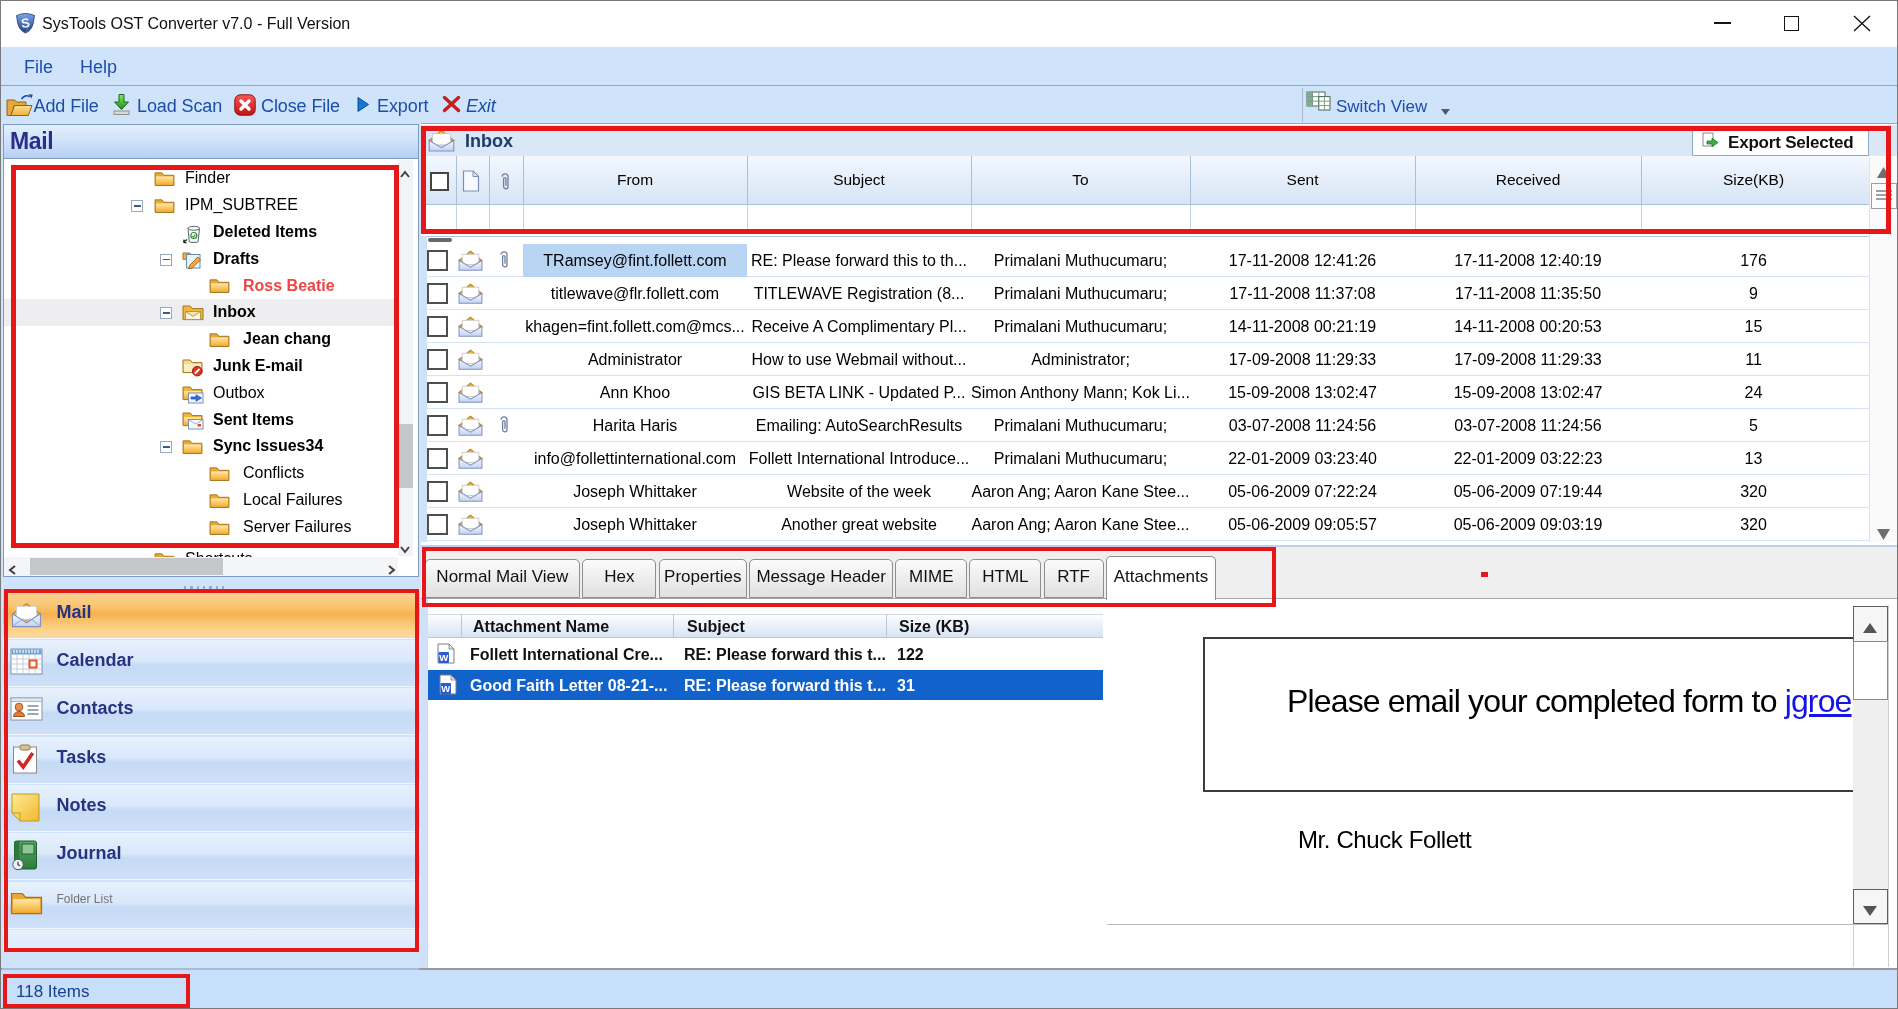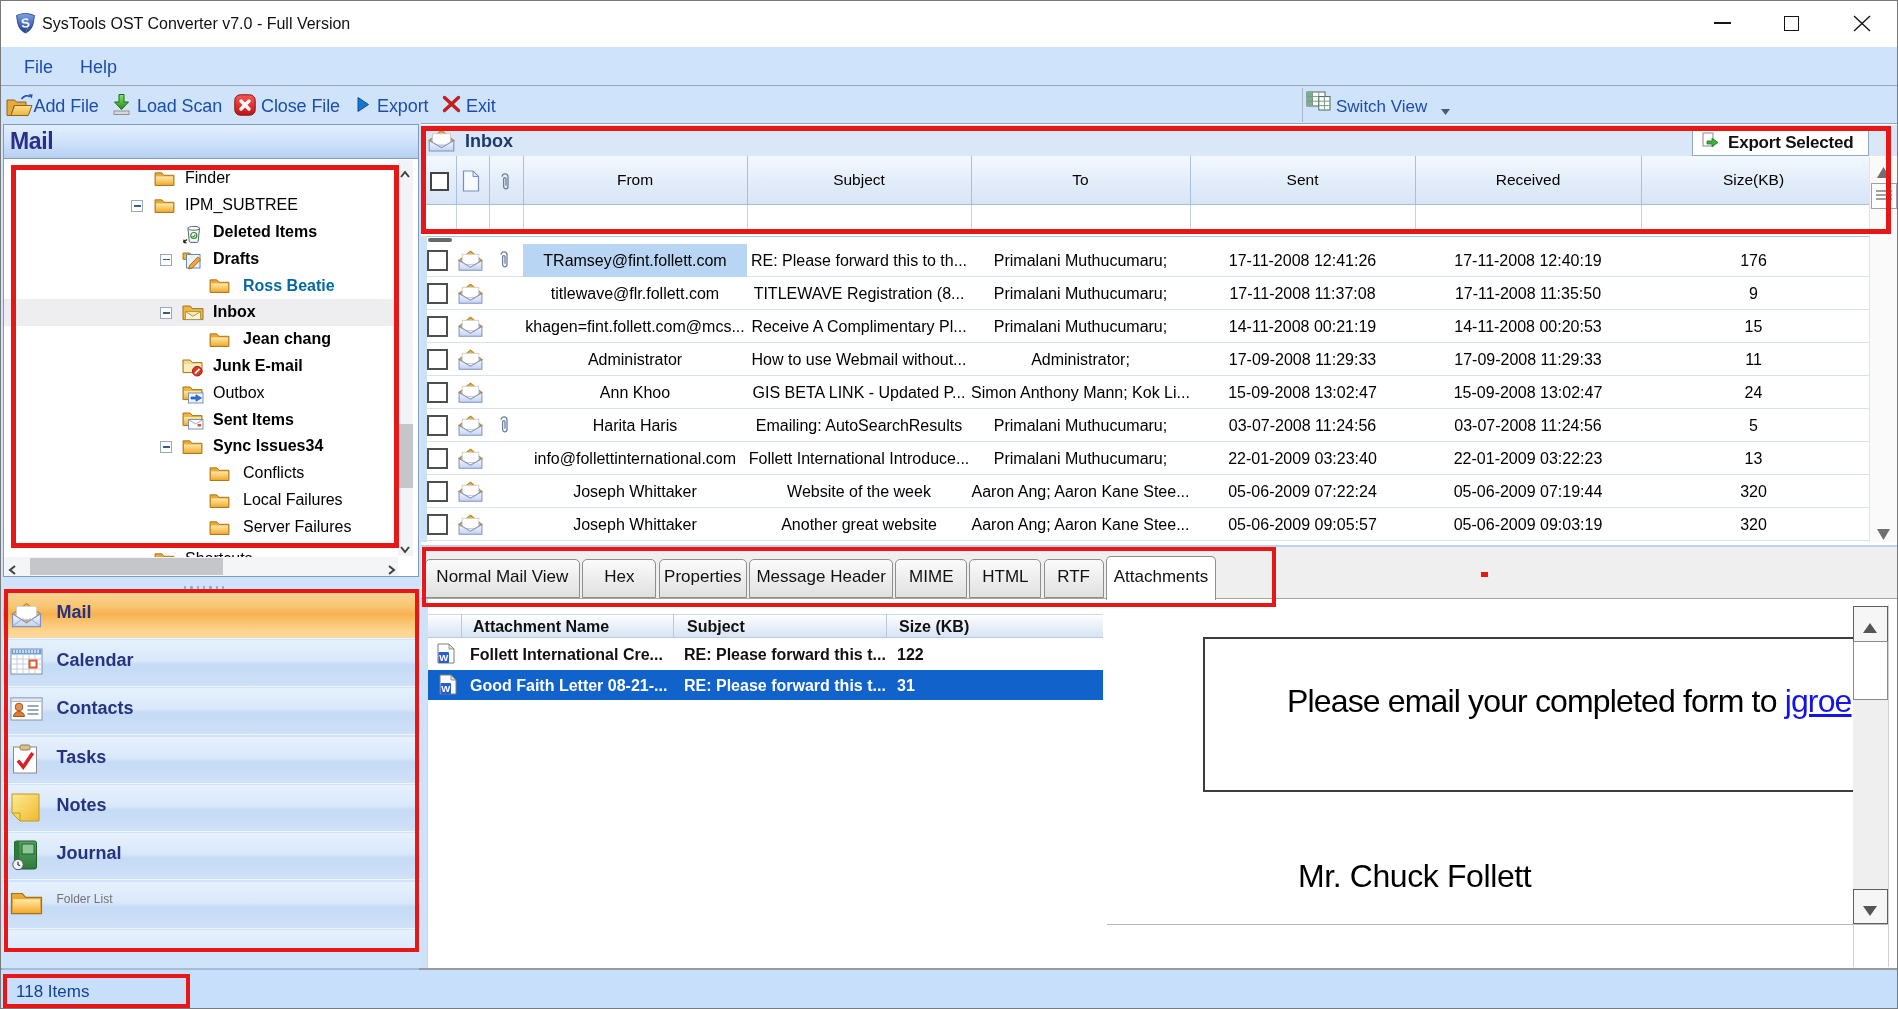--- a/index.html
+++ b/index.html
@@ -73,21 +73,21 @@
       <path d="M7 7 L15 15 M15 7 L7 15" stroke="#fff" stroke-width="3.4" stroke-linecap="round"></path>
     </svg></div>
 <div style="position:absolute;left:261px;top:97px;white-space:nowrap;font-size:18px;color:#1d4daa;line-height:18px;letter-spacing:-0.1px;">Close File</div>
 <div style="position:absolute;left:356px;top:96px;width:14px;height:17px;"><svg width="14" height="17" viewBox="0 0 14 17">
       <polygon points="2,1.5 12.5,8.5 2,15.5" fill="#1478d2" stroke="#0c4c9c"></polygon>
     </svg></div>
 <div style="position:absolute;left:377px;top:97px;white-space:nowrap;font-size:18px;color:#1d4daa;line-height:18px;letter-spacing:-0.1px;">Export</div>
 <div style="position:absolute;left:442px;top:95px;width:19px;height:18px;"><svg width="19" height="18" viewBox="0 0 19 18">
       <path d="M2.5 2.5 L16.5 15.5 M16.5 2.5 L2.5 15.5" stroke="#c41e1e" stroke-width="3.4" stroke-linecap="round"></path>
     </svg></div>
-<div style="position:absolute;left:466px;top:97px;white-space:nowrap;font-size:18px;color:#1d4daa;line-height:18px;letter-spacing:-0.1px;">Exit</div>
+<div style="position:absolute;left:466px;top:97px;white-space:nowrap;font-size:18px;color:#1d4daa;line-height:18px;letter-spacing:-0.1px;font-style:italic;">Exit</div>
 <div style="position:absolute;left:1302px;top:88px;width:1px;height:34px;background:#aab6c2;"></div>
 <div style="position:absolute;left:1306px;top:91px;width:25px;height:20px;"><svg width="25" height="20" viewBox="0 0 25 20">
       <rect x="1" y="1" width="18" height="14" fill="#fff" stroke="#4a6b5a"></rect>
       <rect x="1" y="1" width="5.5" height="14" fill="#7fae8e"></rect>
       <path d="M1 5.6 h18 M1 10.2 h18 M6.5 1 v14 M12.8 1 v14" stroke="#7a9a86"></path>
       <rect x="12.8" y="5.6" width="11.2" height="13.4" fill="#fff" stroke="#4a6b5a"></rect>
       <path d="M12.8 10.2 h11.2 M12.8 14.6 h11.2 M18.4 5.6 v13.4" stroke="#7a9a86"></path>
     </svg></div>
 <div style="position:absolute;left:1336px;top:98px;white-space:nowrap;font-size:17px;color:#1d4daa;line-height:18px;">Switch View</div>
 <div style="position:absolute;left:1441px;top:101px;width:9px;height:6px;"><svg width="9" height="6">
@@ -123,21 +123,21 @@
     <div style="position:absolute;left:178px;top:90.5px;width:22px;height:18px;"><svg width="22" height="19" viewBox="0 0 22 19">
         <path d="M1 2 h6.8 l2 2.3 H15.5 v4 H1 Z" fill="#f0b437" stroke="#a3741c"></path>
         <rect x="4.5" y="3.5" width="13.5" height="13.5" fill="#eaf4fb" stroke="#6d86a8"></rect>
         <path d="M7.5 14.5 L15.8 6 l2.8 2.7 L10.3 17 l-3.6 .9 Z" fill="#f3a43c" stroke="#8a5a14" stroke-width="0.8"></path>
       </svg></div>
     <div style="position:absolute;left:209px;top:89.7px;white-space:nowrap;font-size:16px;font-weight:bold;color:#000;">Drafts</div>
     <div style="position:absolute;left:205px;top:117.3px;width:22px;height:18px;"><svg width="21" height="17" viewBox="0 0 22 18">
         <path d="M1 3 h7.2 l2.2 2.6 H21 V16.4 H1 Z" fill="#eda733" stroke="#a3741c"></path>
         <path d="M2 6.8 h18 v8.6 H2 Z" fill="url(#fg)"></path>
       </svg></div>
-    <div style="position:absolute;left:239px;top:116.5px;white-space:nowrap;font-size:16px;font-weight:bold;color:#0369a1;">Ross Beatie</div>
+    <div style="position:absolute;left:239px;top:116.5px;white-space:nowrap;font-size:16px;font-weight:bold;color:#ef4444;">Ross Beatie</div>
     <div style="position:absolute;left:0px;top:139.1px;width:394px;height:26.8px;background:#eeeef0;"></div>
     <div style="position:absolute;left:156px;top:147.1px;width:12px;height:12px;background:#fff;border:1px solid #98a8c0;"></div>
     <div style="position:absolute;left:159px;top:152.29999999999998px;width:7px;height:1.6px;background:#3a5a8c;"></div>
     <div style="position:absolute;left:178px;top:144.1px;width:22px;height:18px;"><svg width="22" height="18" viewBox="0 0 22 18">
         <path d="M1 2 h7.2 l2.2 2.6 H21 V15.6 H1 Z" fill="#f2b53d" stroke="#a3741c"></path>
         <rect x="3.5" y="7.5" width="15" height="8" fill="#fdf4da" stroke="#b09a50"></rect>
         <polygon points="3.5,7.5 11,12.3 18.5,7.5" fill="#f7e7b0" stroke="#b09a50"></polygon>
       </svg></div>
     <div style="position:absolute;left:209px;top:143.29999999999998px;white-space:nowrap;font-size:16px;font-weight:bold;color:#000;">Inbox</div>
     <div style="position:absolute;left:205px;top:170.9px;width:22px;height:18px;"><svg width="21" height="17" viewBox="0 0 22 18">
@@ -510,21 +510,21 @@
       <path d="M12 1 L12 6 H17 Z" fill="#d8e4f0" stroke="#7d7d7d" stroke-width="0.8"></path>
       <rect x="1.5" y="9" width="10.5" height="11" rx="1" fill="#2a5bd7"></rect>
       <text x="6.7" y="18" font-size="9.5" font-weight="bold" fill="#fff" text-anchor="middle" font-family="Liberation Sans">W</text>
     </svg></div>
 <div style="position:absolute;left:470px;top:677px;white-space:nowrap;font-size:16px;font-weight:bold;color:#fff;">Good Faith Letter 08-21-...</div>
 <div style="position:absolute;left:684px;top:677px;white-space:nowrap;font-size:16px;font-weight:bold;color:#fff;">RE: Please forward this t...</div>
 <div style="position:absolute;left:897px;top:677px;white-space:nowrap;font-size:16px;font-weight:bold;color:#fff;">31</div>
 <div style="position:absolute;left:1107px;top:605px;width:746px;height:319px;overflow:hidden;background:#fff">
 <div style="position:absolute;left:96px;top:32px;width:900px;height:155px;border:2px solid #3c3c3c;"></div>
 <div style="position:absolute;left:180px;top:79.5px;white-space:nowrap;font-size:32px;color:#000;letter-spacing:-0.85px;line-height:32px;">Please email your completed form to <span style="color:#1414e8;text-decoration:underline">jgroe</span></div>
-<div style="position:absolute;left:191px;top:219px;white-space:nowrap;font-size:32px;color:#000;letter-spacing:-0.4px;line-height:32px;margin-top:36px;">Mr. Chuck Follett</div>
+<div style="position:absolute;left:191px;top:219px;white-space:nowrap;font-size:24px;color:#000;letter-spacing:-0.4px;line-height:32px;">Mr. Chuck Follett</div>
 </div>
 <div style="position:absolute;left:1107px;top:924px;width:781px;height:1px;background:#b8b8b8;"></div>
 <div style="position:absolute;left:1853px;top:606px;width:35px;height:318px;background:#efefef;"></div>
 <div style="position:absolute;left:1853px;top:606px;width:35px;height:36px;background:#f6f6f6;border:1px solid #5f5f5f;"></div>
 <div style="position:absolute;left:1863px;top:619px;width:14px;height:10px;"><svg width="14" height="10">
       <polygon points="0,10 7.0,0 14,10" fill="#555"></polygon>
     </svg></div>
 <div style="position:absolute;left:1853px;top:641px;width:35px;height:59px;background:#fff;border:1px solid #8a8a8a;"></div>
 <div style="position:absolute;left:1853px;top:889px;width:35px;height:35px;background:#f6f6f6;border:1px solid #5f5f5f;"></div>
 <div style="position:absolute;left:1863px;top:902px;width:14px;height:10px;"><svg width="14" height="10">

